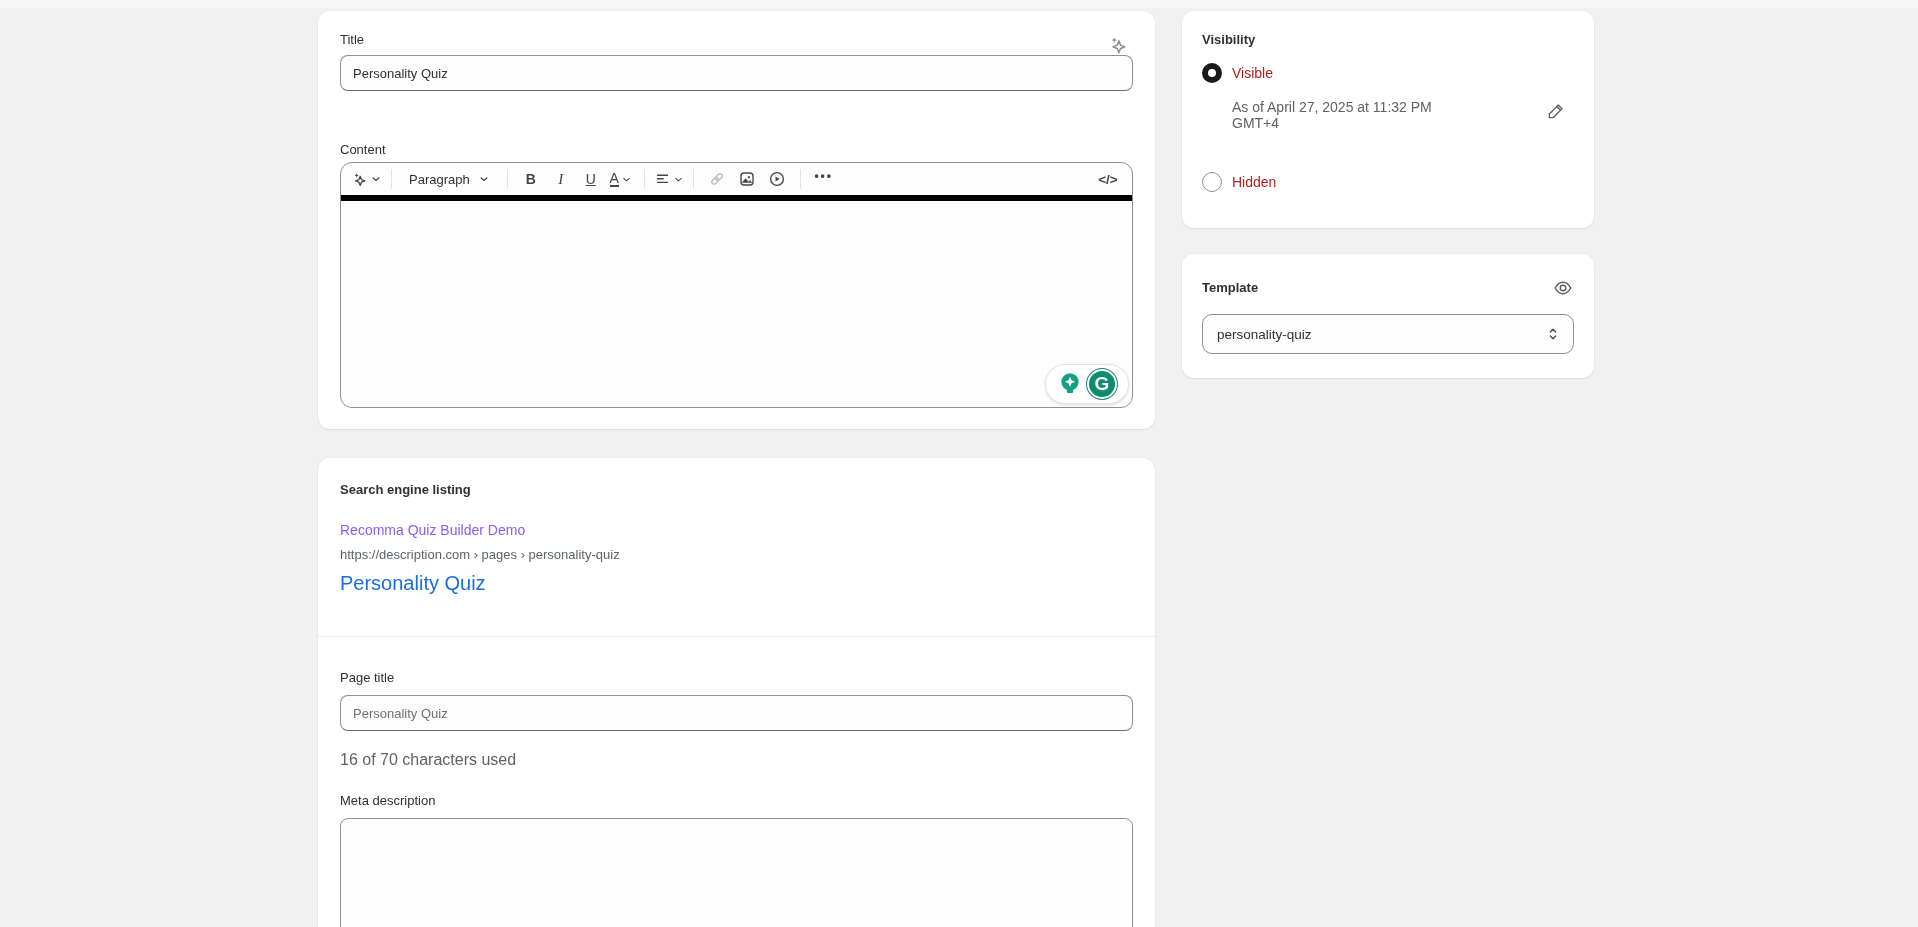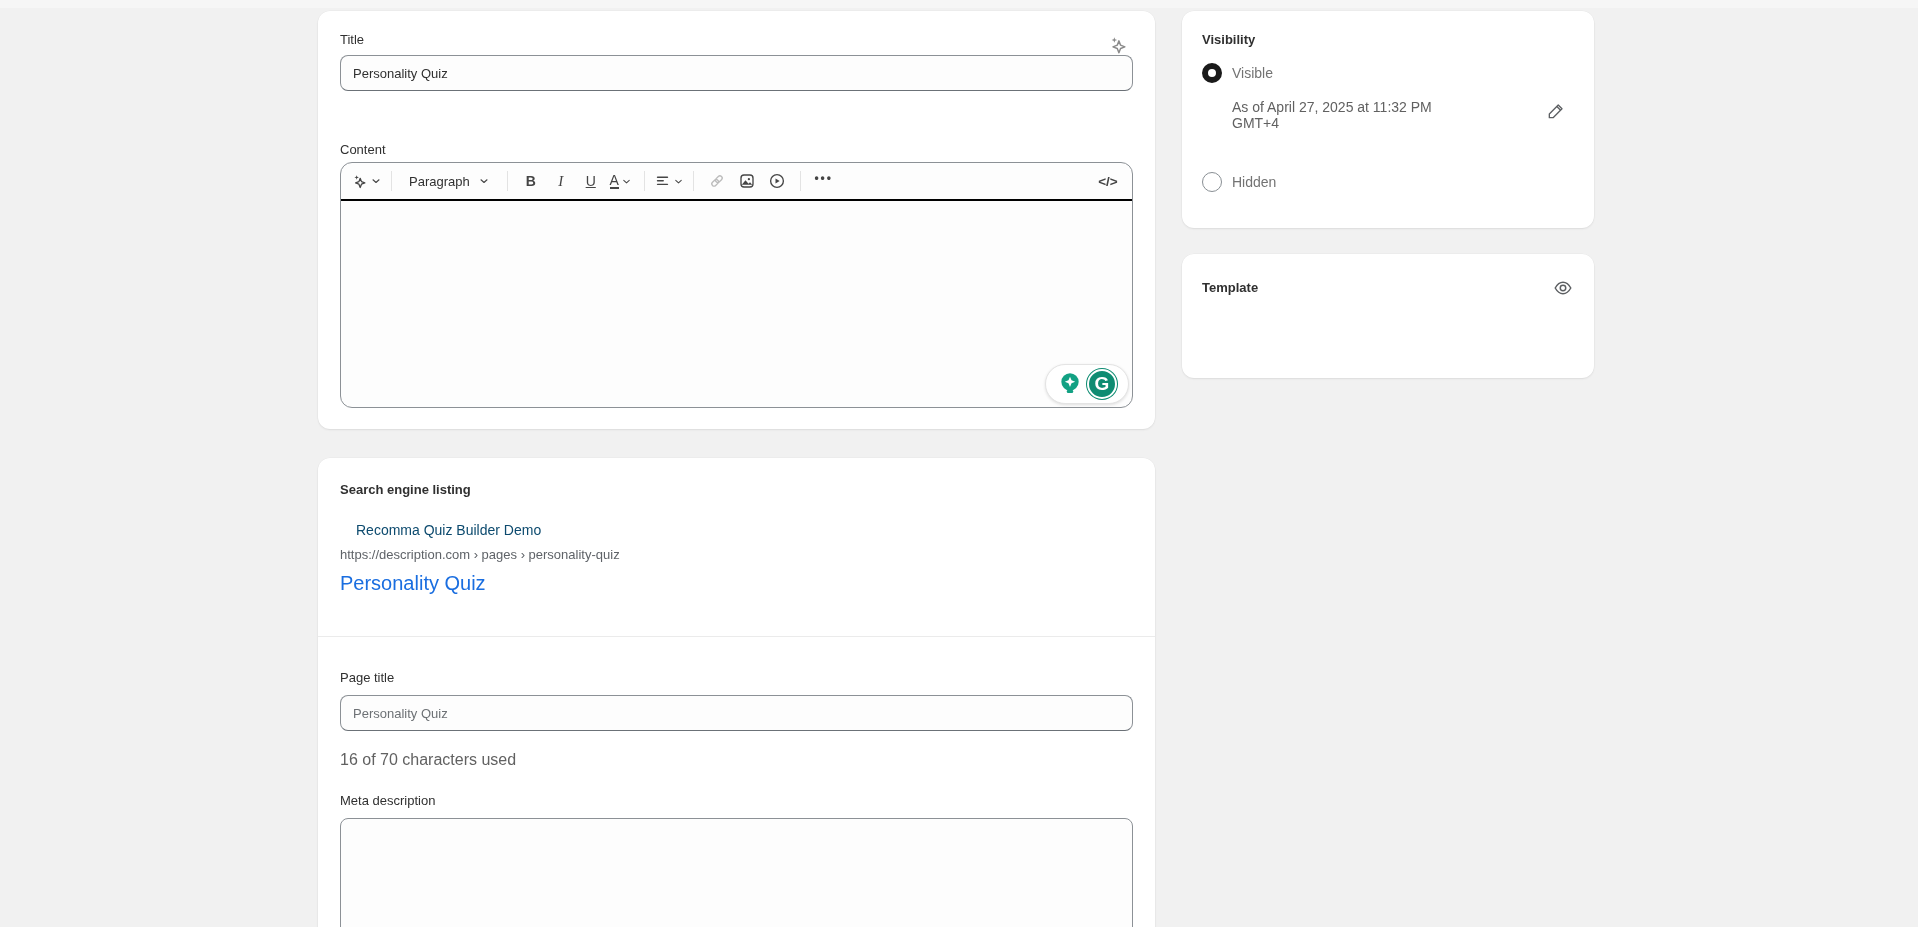--- a/index.html
+++ b/index.html
@@ -37,21 +37,21 @@
   #magic-icon-btn { position:absolute; right:26px; top:23px; width:22px; height:22px; border:none; background:none; cursor:pointer; }
   #title-input-wrap { position:absolute; left:22px; top:44px; right:22px; }
   #content-label { position:absolute; left:22px; top:131px; }
   #editor {
     position:absolute; left:22px; top:151px; right:22px; bottom:21px;
     border:1px solid #8c9196; border-radius:12px; background:#fdfdfd;
   }
   #editor-toolbar {
     height:38px; display:flex; align-items:center;
     padding:0 10px; gap:2px;
-    border-bottom:2px solid #000000;
+    border-bottom:6px solid #000000;
   }
   .tb-btn {
     min-width:28px; height:28px; border:none; background:none; border-radius:6px;
     display:flex; align-items:center; justify-content:center; gap:2px;
     color:#454545; cursor:pointer; font-family:"Liberation Sans", sans-serif;
   }
   .tb-divider { width:1px; height:20px; background:#e3e3e3; margin:0 7px; flex:none; }
   .tb-letter { font-size:14px; }
   .bold-l { font-weight:800; }
   .italic-l { font-style:italic; font-family:"Liberation Serif", serif; font-size:15px; }
@@ -74,21 +74,21 @@
     width:30px; height:30px; border-radius:50%;
     background:#0e8c72; color:#fff;
     display:flex; align-items:center; justify-content:center;
     font-size:19px; font-weight:700;
     border:2px solid #ffffff; box-shadow:0 0 0 1px #0e8c72;
   }
 
   
   #seo-card { left:318px; top:458px; width:837px; height:552px; }
   #seo-heading { position:absolute; left:22px; top:24px; }
-  #seo-sitename { position:absolute; left:22px; top:64px; font-size:14px; color:#0c4a6e;margin-left:16px; }
+  #seo-sitename { position:absolute; left:22px; top:64px; font-size:14px; color:#8b5cf6; }
   #seo-url { position:absolute; left:22px; top:89px; font-size:13px; color:#5f6368; }
   #seo-title-link { position:absolute; left:22px; top:114px; font-size:20px; color:#1a6ee0; text-decoration:none; cursor:pointer; }
   #seo-divider { position:absolute; left:0; right:0; top:178px; height:1px; background:#ebebeb; }
   #pt-label { position:absolute; left:22px; top:212px; }
   #pt-input-wrap { position:absolute; left:22px; right:22px; top:237px; }
   #char-count { position:absolute; left:22px; top:293px; font-size:16px; }
   #meta-label { position:absolute; left:22px; top:335px; }
   #meta-textarea {
     position:absolute; left:22px; right:22px; top:360px; height:160px;
     border:1px solid #8c9196; border-radius:8px; background:#fdfdfd;
@@ -98,21 +98,21 @@
 
   
   #visibility-card { left:1182px; top:11px; width:412px; height:217px; padding:20px; }
   #vis-heading { position:absolute; left:20px; top:21px; }
   .radio-row { position:absolute; left:20px; display:flex; align-items:center; gap:10px; cursor:pointer; }
   .radio {
     width:20px; height:20px; border-radius:50%; background:#fff; flex:none;
   }
   .radio.checked { border:6px solid #1a1a1a; }
   .radio.unchecked { border:1.5px solid #898f94; }
-  .radio-label { font-size:14px; color:#737373; }
+  .radio-label { font-size:14px; color:#b91c1c; }
   #row-visible { top:52px; }
   #vis-note { position:absolute; left:50px; top:88px; width:250px; font-size:14px; line-height:16px; color:#616161; }
   #edit-date-btn { position:absolute; right:24px; top:88px; width:24px; height:24px; border:none; background:none; cursor:pointer; }
   #row-hidden { top:161px; }
 
   #template-card { left:1182px; top:254px; width:412px; height:124px; padding:12px; }
   #tpl-heading { position:absolute; left:20px; top:26px; }
   #tpl-eye-btn { position:absolute; right:18px; top:22px; width:24px; height:24px; border:none; background:none; cursor:pointer; }
   #tpl-select {
     position:absolute; left:20px; right:20px; top:60px; height:40px;
@@ -290,13 +290,20 @@
 <div class="card" id="template-card">
   <div class="heading" id="tpl-heading">Template</div>
 
   <button id="tpl-eye-btn">
     <svg width="22" height="22" viewBox="0 0 24 24">
       <path d="M3.5 12 C6 7.5 9 5.8 12 5.8 C15 5.8 18 7.5 20.5 12 C18 16.5 15 18.2 12 18.2 C9 18.2 6 16.5 3.5 12 Z" fill="none" stroke="#5c5f62" stroke-width="1.6"></path>
       <circle cx="12" cy="12" r="3" fill="none" stroke="#5c5f62" stroke-width="1.6"></circle>
     </svg>
   </button>
 
+  <div id="tpl-select" role="listbox">
+    <span>personality-quiz</span>
+    <svg width="16" height="16" viewBox="0 0 24 24">
+      <path d="M8 9 L12 4.8 L16 9" fill="none" stroke="#4a4a4a" stroke-width="2" stroke-linecap="round" stroke-linejoin="round"></path>
+      <path d="M8 15 L12 19.2 L16 15" fill="none" stroke="#4a4a4a" stroke-width="2" stroke-linecap="round" stroke-linejoin="round"></path>
+    </svg>
+  </div>
 </div>
 
 </body></html>

